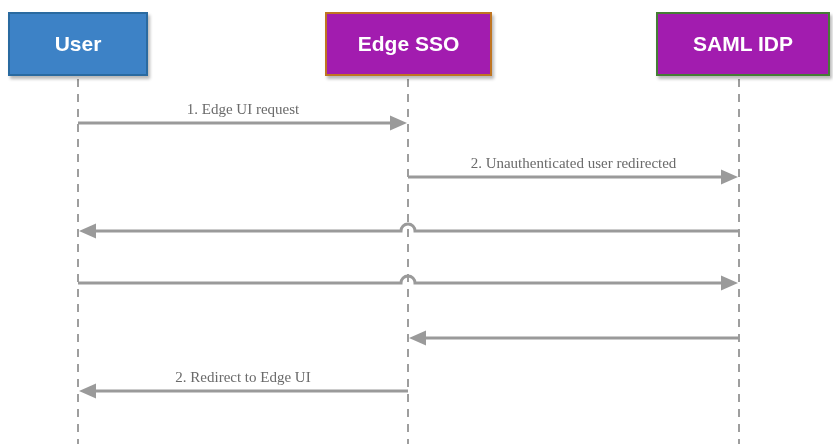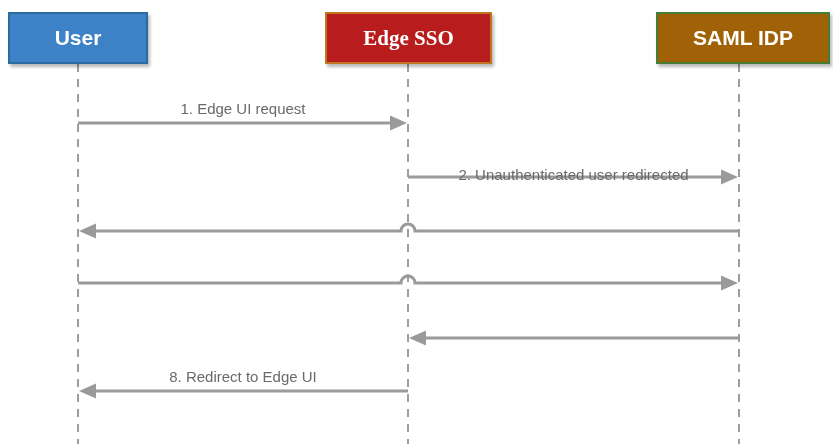--- a/index.html
+++ b/index.html
@@ -17,47 +17,48 @@
   .wires {
     position: absolute;
     inset: 0;
     width: 833px;
     height: 444px;
   }
 
   .actor-box {
     position: absolute;
     top: 12px;
-    height: 52px;
+    height: 64px;
     display: flex;
     align-items: center;
     justify-content: center;
     color: #ffffff;
     font-size: 21px;
     font-weight: bold;
     border: 2px solid;
     box-shadow: 2px 3px 3px rgba(0,0,0,0.28);
   }
   .actor-user   { left: 8px;   width: 140px; background: #3d82c6; border-color: #2a6aa0; }
-  .actor-edge   { left: 325px; width: 167px; background: #b91c1c; border-color: #bf7522; font-family: Liberation Serif, serif; }
-  .actor-idp    { left: 656px; width: 174px; background: #a16207; border-color: #457d35; }
+  .actor-edge   { left: 325px; width: 167px; background: #a21caf; border-color: #bf7522; }
+  .actor-idp    { left: 656px; width: 174px; background: #a21caf; border-color: #457d35; }
 
   .msg-label {
     position: absolute;
     height: 20px;
     line-height: 20px;
     text-align: center;
     font-size: 15px;
     color: #6a6a6a;
     white-space: nowrap;
+    font-family: Liberation Serif, serif;
   }
   .lbl-left  { left: 78px;  width: 330px; }
   .lbl-right { left: 408px; width: 331px; }
   .lbl-1 { top: 99px; }
-  .lbl-2 { top: 153px; margin-top: 12px; }
+  .lbl-2 { top: 153px; }
   .lbl-3 { top: 207px; }
   .lbl-4 { top: 259px; }
   .lbl-5 { top: 314px; }
   .lbl-6 { top: 367px; }
 </style>
 </head>
 <body>
 
 <div class="canvas">
 
@@ -93,15 +94,15 @@
   </div>
   <div class="actor-box actor-edge">
     <span>Edge SSO</span>
   </div>
   <div class="actor-box actor-idp">
     <span>SAML IDP</span>
   </div>
 
   <div class="msg-label lbl-left lbl-1">1. Edge UI request</div>
   <div class="msg-label lbl-right lbl-2">2. Unauthenticated user redirected</div>
-  <div class="msg-label lbl-left lbl-6">8. Redirect to Edge UI</div>
+  <div class="msg-label lbl-left lbl-6">2. Redirect to Edge UI</div>
 
 </div>
 
 </body></html>

